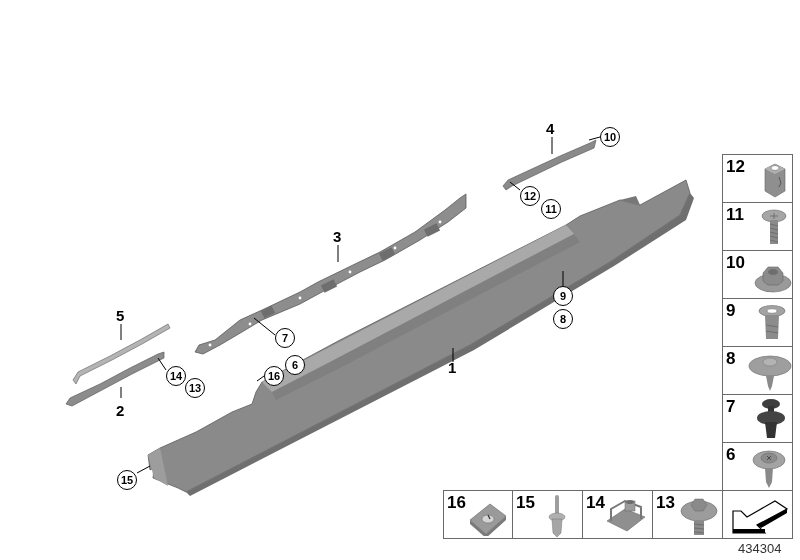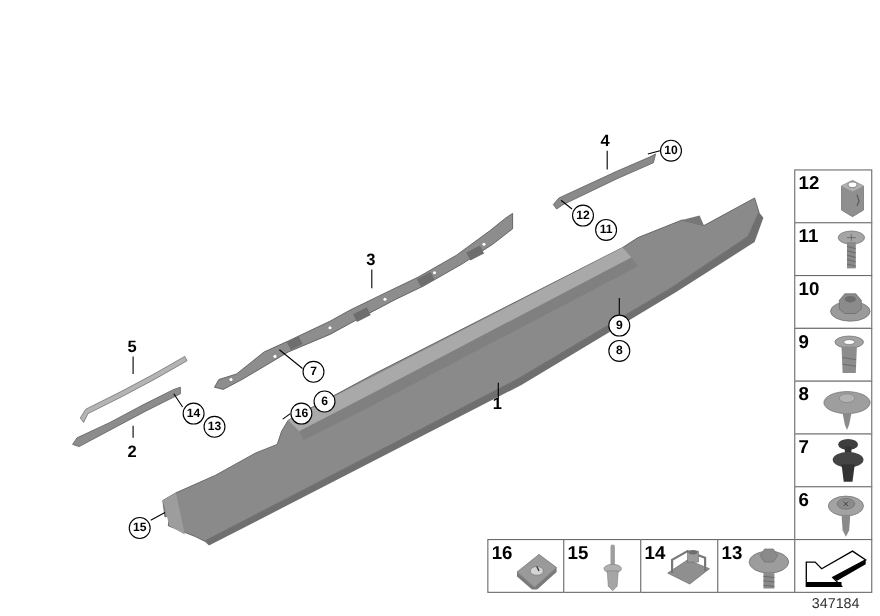--- a/index.html
+++ b/index.html
@@ -214,14 +214,14 @@
     </div>
     <div class="cell" style="left:722px;top:490px;width:71px;height:49px;">
       <svg width="64" height="40" style="left:4px;top:4px;">
         <path d="M6,16 L6,38 L38,38 L30,30 L60,14 L48,6 L20,22 L14,16 Z" fill="#fff" stroke="#000" stroke-width="1.2"></path>
         <path d="M6,34 L38,34 L38,38 L6,38 Z" fill="#000"></path>
         <path d="M30,30 L60,14 L60,18 L34,33 Z" fill="#000"></path>
       </svg>
     </div>
   </div>
 
-  <span class="docnum">347184</span>
+  <span class="docnum">434304</span>
 </div>
 
 </body></html>

